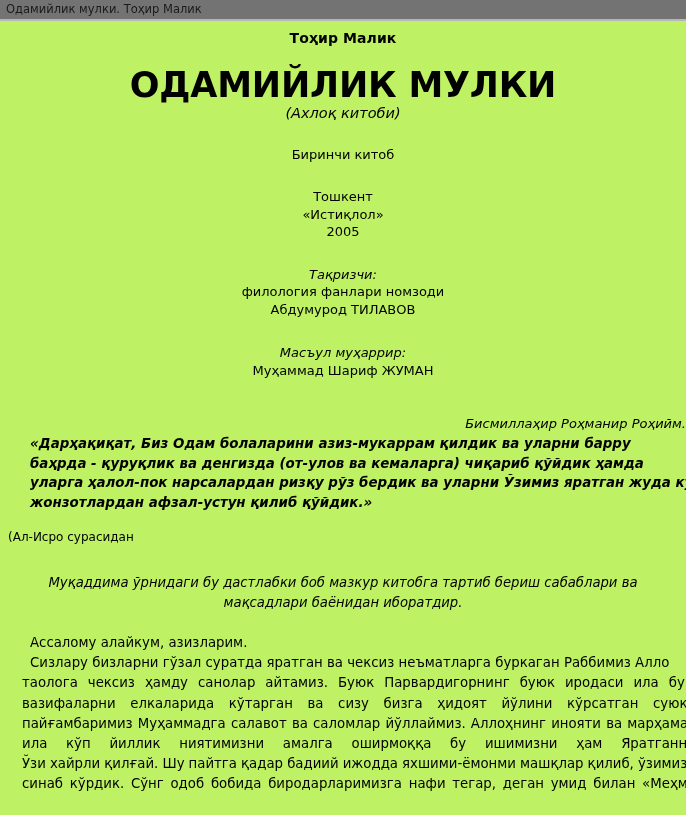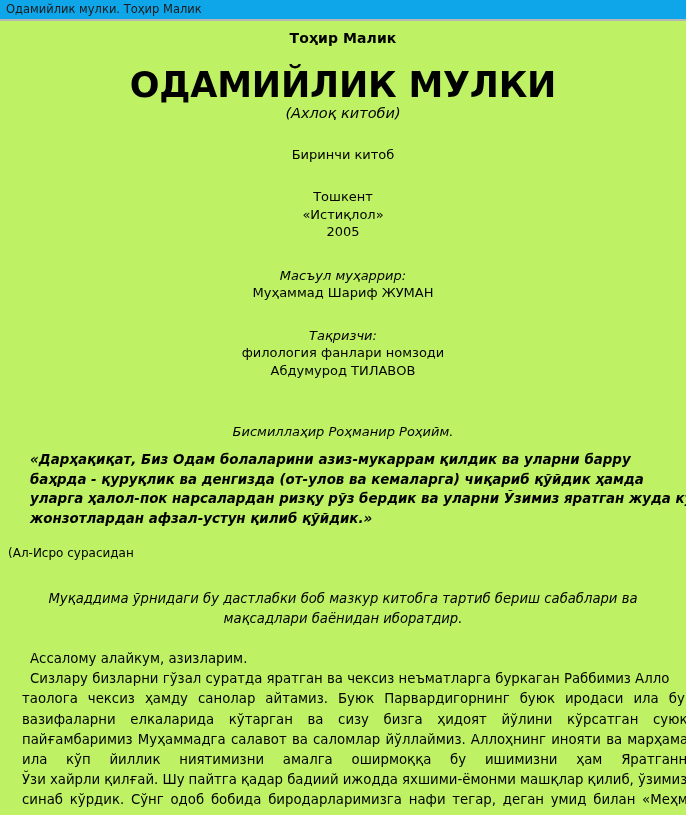--- a/index.html
+++ b/index.html
@@ -17,21 +17,21 @@
   }
 
   
   .viewer-header {
     position: absolute;
     top: 0; left: 0;
     width: 686px;
     height: 19px;
     box-sizing: border-box;
     padding: 1px 0 0 6px;
-    background: #0ea5e9;
+    background: #737373;
   }
   .viewer-header-title {
     font-family: "DejaVu Sans", sans-serif;
     font-size: 11.5px;
     line-height: 16px;
     color: #1a1a1a;
     white-space: nowrap;
   }
   .header-rule {
     position: absolute;
@@ -100,25 +100,26 @@
     font-size: 13px;
     line-height: 17.5px;
   }
   .credit-role {
     font-style: italic;
   }
   .credit-block.second { padding-top: 25px; }
 
   
   .bismillah {
-    margin: 8px;
+    margin: 0;
     padding-top: 36px;
     font-size: 13px;
     font-style: italic;
     line-height: 18px;
+    text-align: right;
   }
 
   .quote {
     margin: 0;
     padding: 1px 0 0 12px;
     width: 700px;
     font-size: 13.4px;
     font-weight: bold;
     font-style: italic;
     line-height: 19.5px;
@@ -197,29 +198,29 @@
     <p class="book-subtitle">(Ахлоқ китоби)</p>
     <p class="book-order">Биринчи китоб</p>
   </div>
 
   <div class="center imprint">
     <div>Тошкент</div>
     <div>«Истиқлол»</div>
     <div>2005</div>
   </div>
 
-  <div class="center credit-block">
-    <div class="credit-role">Масъул муҳаррир:</div>
-    <div>Муҳаммад Шариф ЖУМАН</div>
-  </div>
-
   <div class="center credit-block second">
     <div class="credit-role">Тақризчи:</div>
     <div>филология фанлари номзоди</div>
     <div>Абдумурод ТИЛАВОВ</div>
+  </div>
+
+  <div class="center credit-block">
+    <div class="credit-role">Масъул муҳаррир:</div>
+    <div>Муҳаммад Шариф ЖУМАН</div>
   </div>
 
   <p class="center bismillah">Бисмиллаҳир Роҳманир Роҳийм.</p>
 
   <div class="quote">
     <span class="qline first">«Дарҳақиқат, Биз Одам болаларини азиз-мукаррам қилдик ва уларни барру</span>
     <span class="qline">баҳрда - қуруқлик ва денгизда (от-улов ва кемаларга) чиқариб қўйдик ҳамда</span>
     <span class="qline">уларга ҳалол-пок нарсалардан ризқу рўз бердик ва уларни Ўзимиз яратган жуда кўп</span>
     <span class="qline">жонзотлардан афзал-устун қилиб қўйдик.»</span>
   </div>

